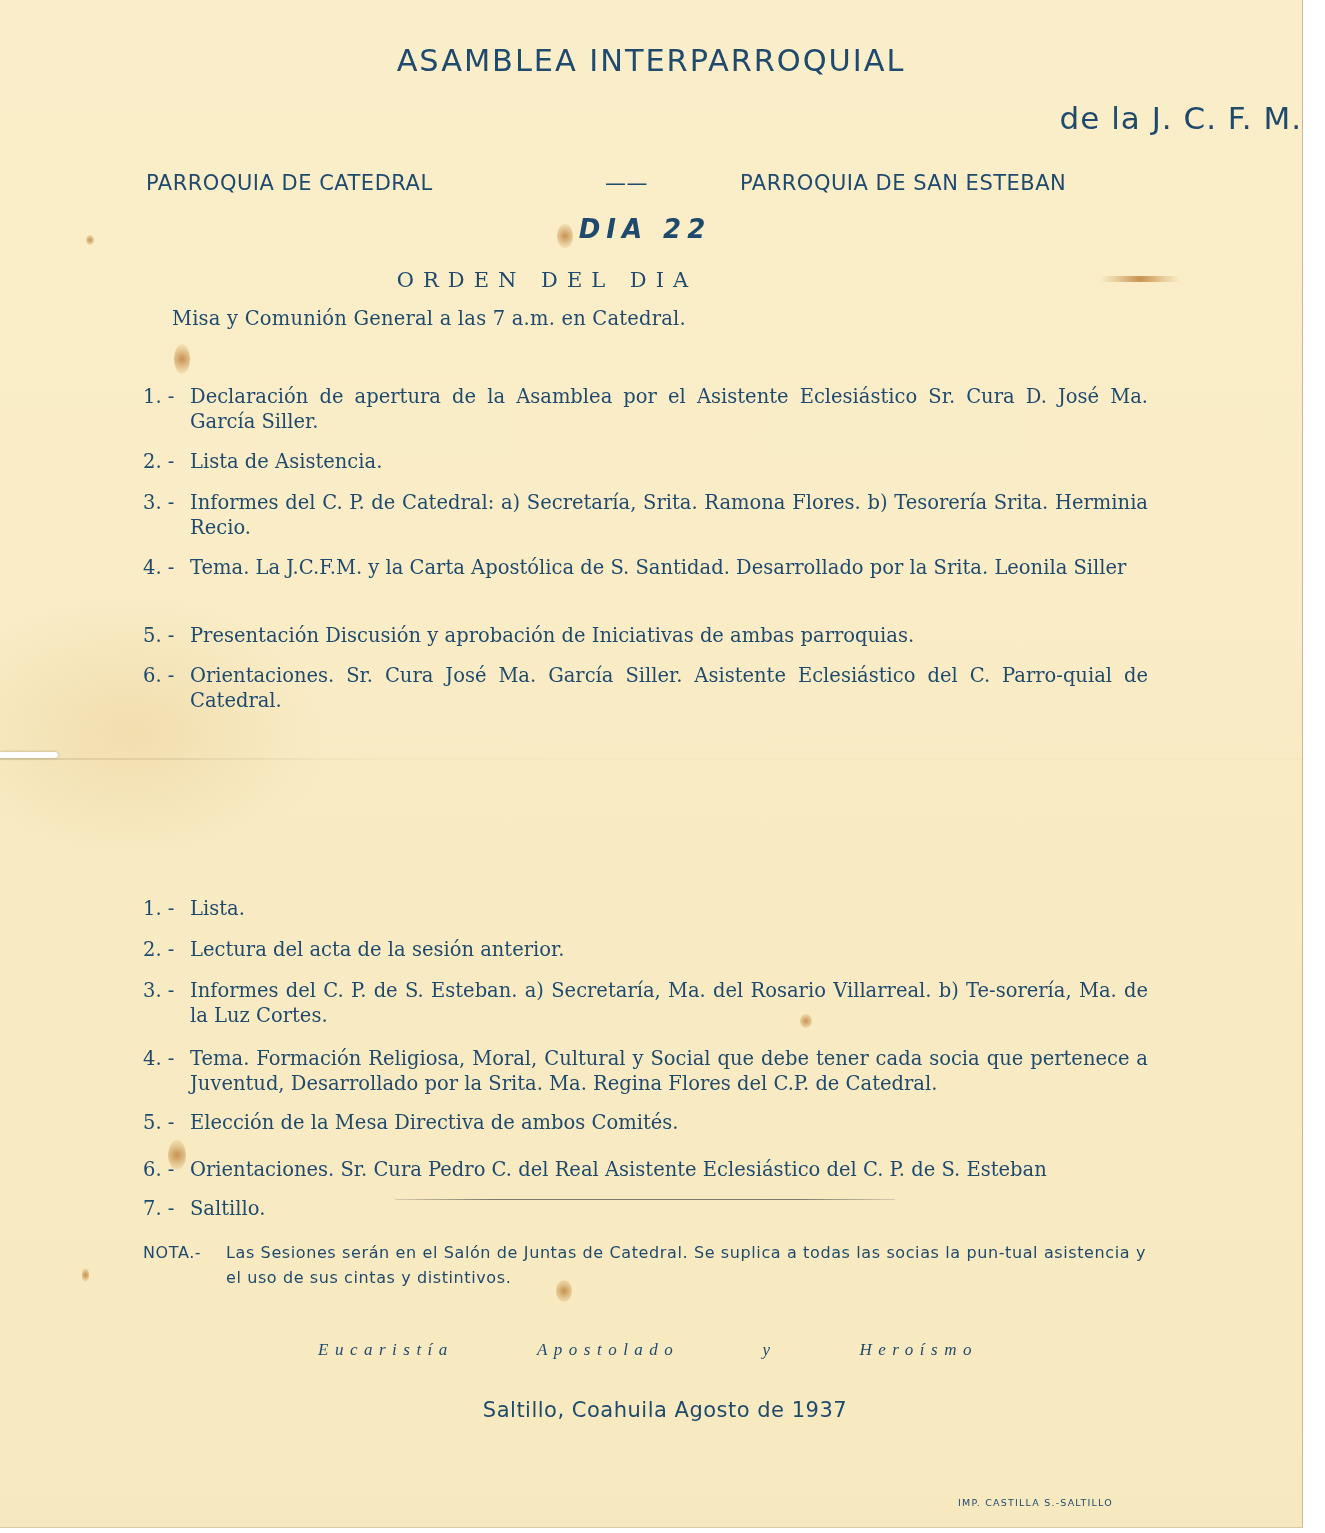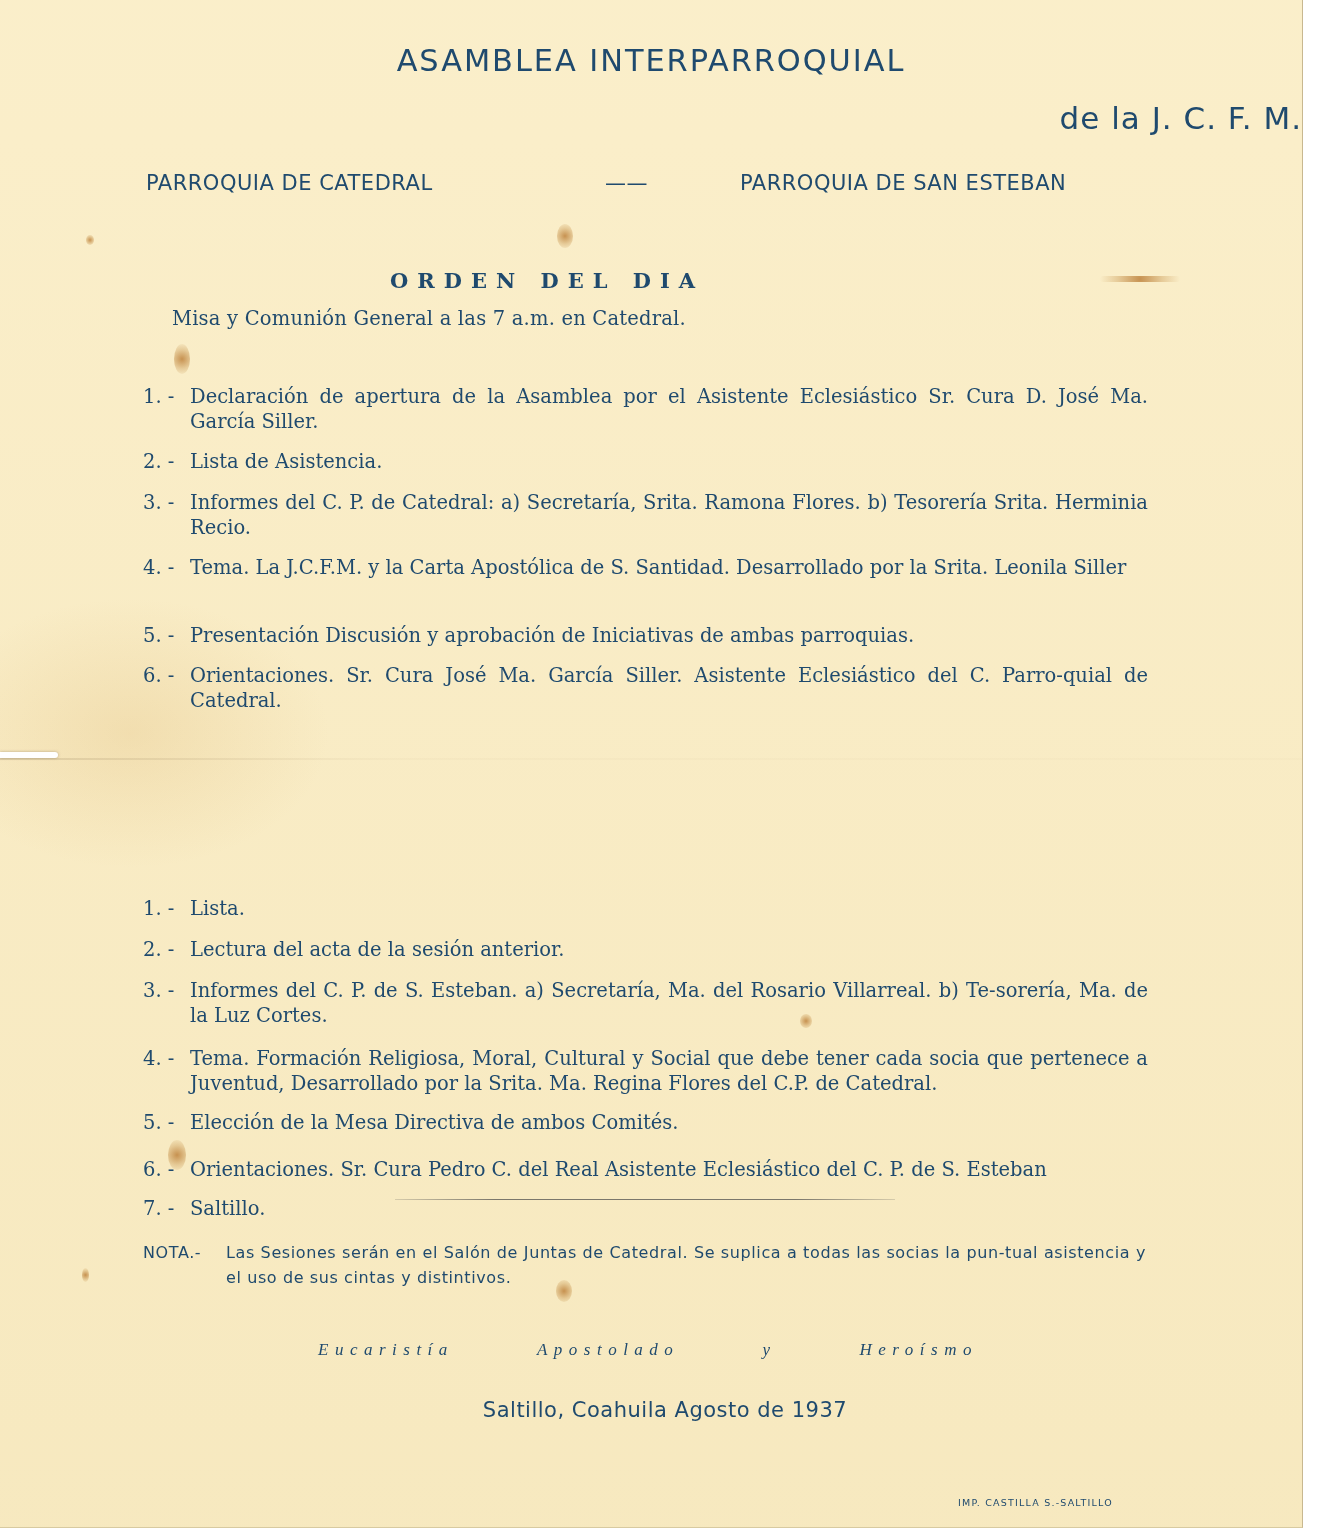--- a/index.html
+++ b/index.html
@@ -52,21 +52,21 @@
   .parish {
     position: absolute; top: 171px; font-size: 21px; letter-spacing: 0.5px;
   }
   .dia {
     position: absolute; left: 0; width: 1290px; top: 214px; text-align: center;
     font-family: "DejaVu Sans", sans-serif; font-style: italic; font-weight: bold;
     font-size: 26px; letter-spacing: 6px;
   }
   .orden {
     position: absolute; left: 0; width: 1094px; top: 268px; text-align: center;
-    font-size: 21px; letter-spacing: 9px; font-weight: bold;
+    font-size: 21px; letter-spacing: 9px;
   }
   .line {
     position: absolute; font-size: 19.5px; line-height: 25px; white-space: nowrap;
     letter-spacing: 0.2px;
   }
   .heading {
     position: absolute; left: 0; width: 1290px; text-align: center;
     font-size: 20px; letter-spacing: 1px;
   }
   .item { position: absolute; left: 143px; width: 1005px; font-size: 19.5px; line-height: 25px; }
@@ -114,20 +114,21 @@
   <div class="stain" style="left:82px;top:1268px;width:7px;height:14px;"></div>
   <div class="stain" style="left:1100px;top:276px;width:80px;height:6px;border-radius:4px;"></div>
 
   <div class="t1 title-deco ink">ASAMBLEA INTERPARROQUIAL</div>
   <div class="t2 title-deco ink">de la J. C. F. M.</div>
 
   <div class="parish title-deco ink" style="left:146px;">PARROQUIA DE CATEDRAL</div>
   <div class="parish title-deco ink" style="left:605px;">——</div>
   <div class="parish title-deco ink" style="left:740px;">PARROQUIA DE SAN ESTEBAN</div>
 
+  <div class="dia ink">DIA 22</div>
   <div class="orden serif ink">ORDEN DEL DIA</div>
 
   <div class="line serif ink" style="left:146px;top:306px;margin-left:26px;">Misa y Comunión General a las 7 a.m. en Catedral.</div>
 
 
   <div class="item serif ink" style="top:384px;">
     <span class="num">1. -</span>
     <span class="txt">Declaración de apertura de la Asamblea por el Asistente  Eclesiástico Sr. Cura D. José Ma. García Siller.</span>
   </div>
   <div class="item serif ink" style="top:449px;">

